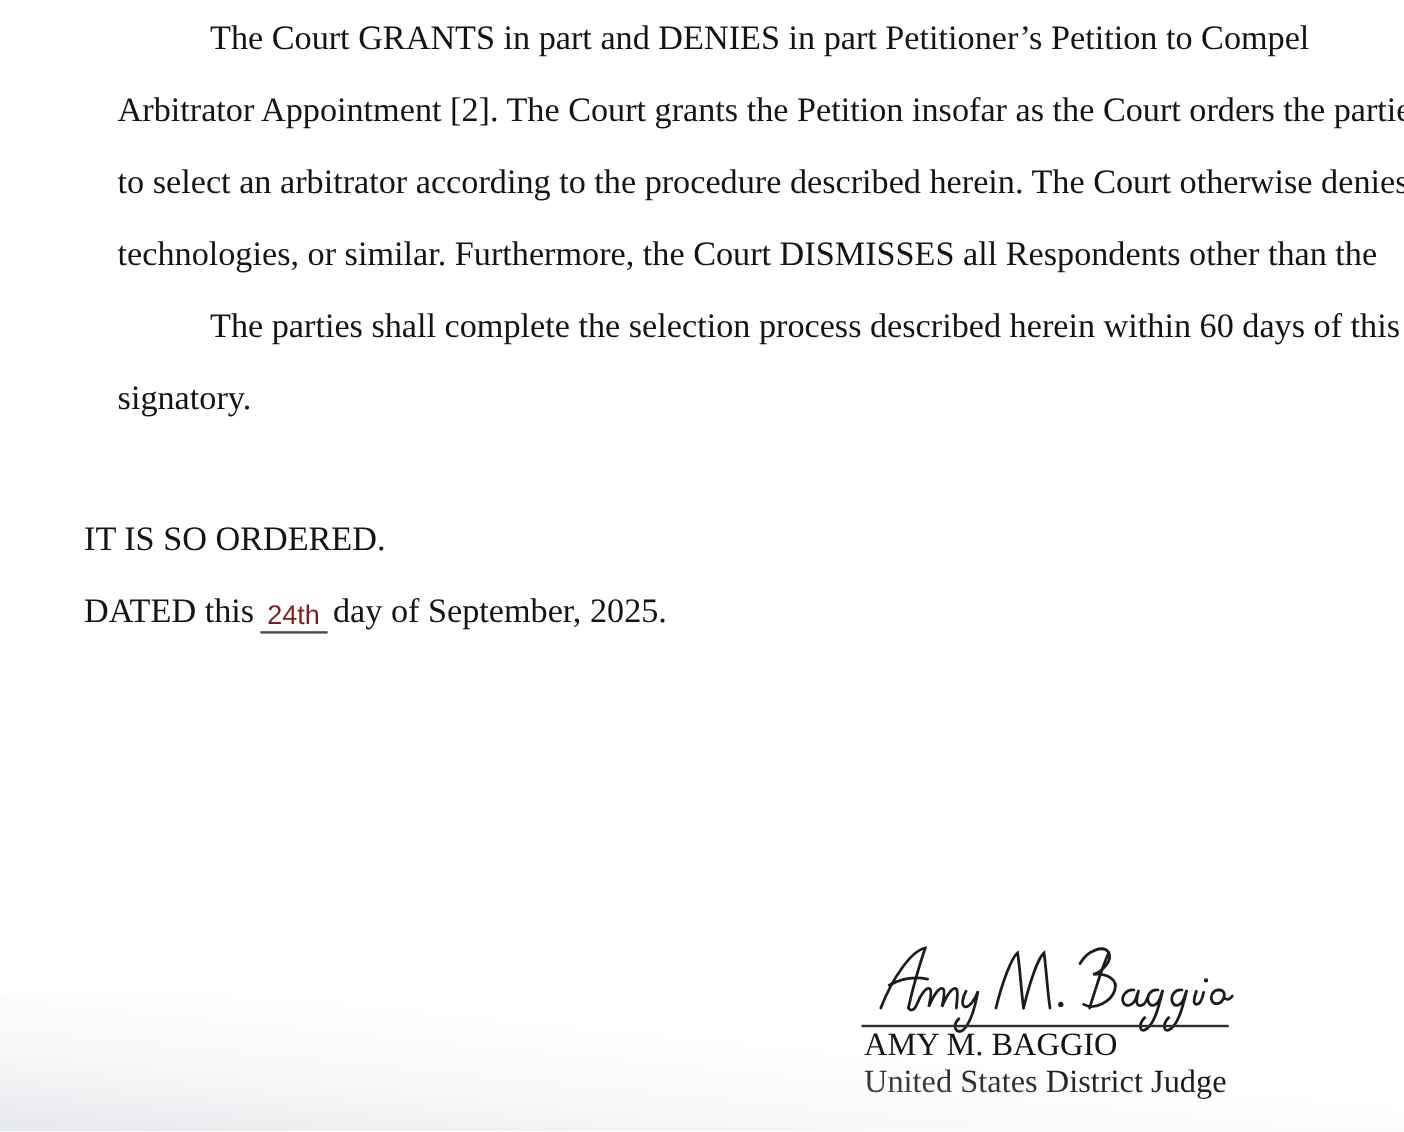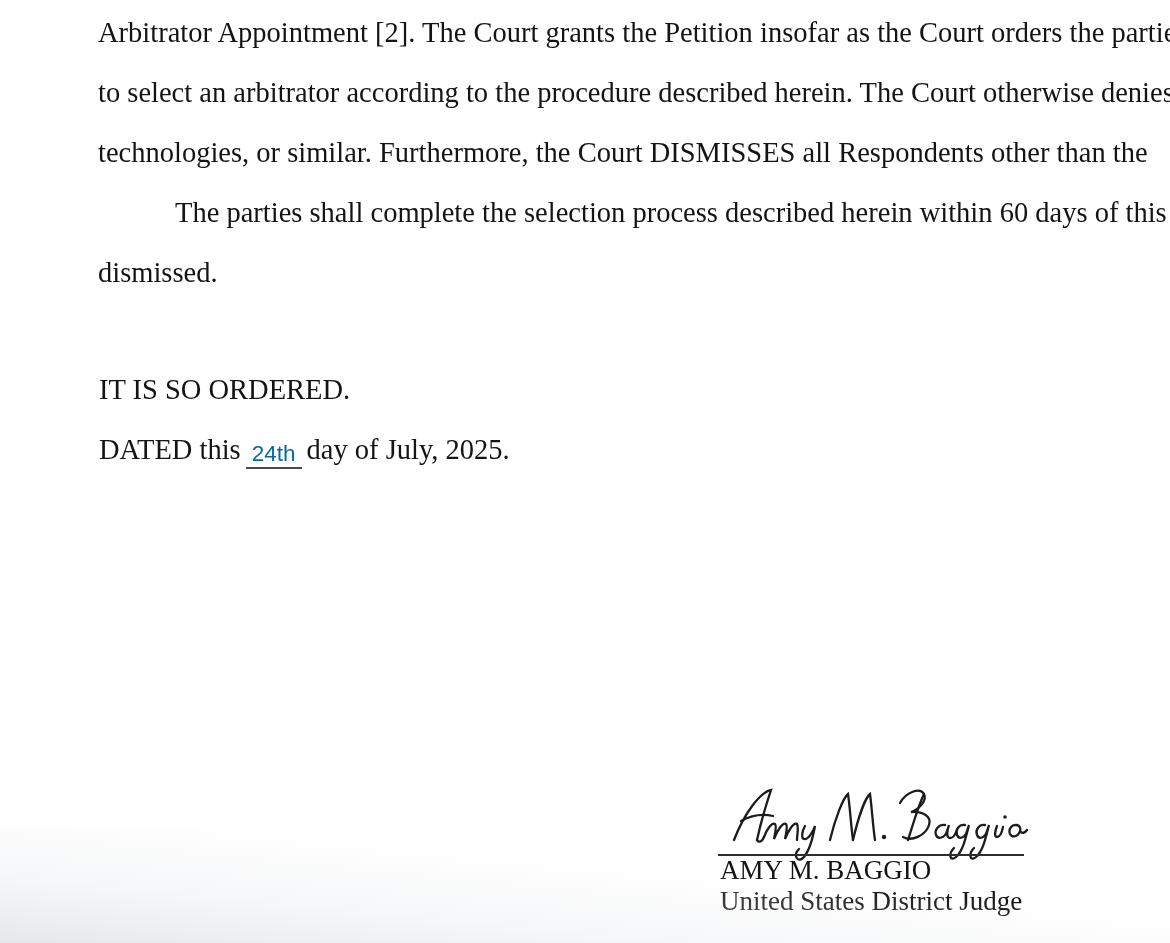--- a/index.html
+++ b/index.html
@@ -18,29 +18,29 @@
     font-size: 28.5px;
     line-height: 60px;
   }
   .doc-line {
     white-space: nowrap;
     height: 60px;
   }
   .indent-first { text-indent: 77px; }
   .section-gap { height: 57px; }
   .closing-line {
-    padding-left: 99px;
+    padding-left: 70px;
     font-size: 28.5px;
     line-height: 60px;
     white-space: nowrap;
   }
   .inserted-day {
     font-family: "Liberation Sans", "DejaVu Sans", sans-serif;
     font-size: 22.5px;
-    color: #0369a1;
+    color: #7f1d1d;
     border-bottom: 2px solid #4a4a4a;
     padding: 0 6px 1px 6px;
     margin: 0 5px;
     position: relative;
     top: 2px;
   }
   .signature-block {
     position: absolute;
     left: 718px;
     top: 784px;
@@ -88,33 +88,34 @@
     background: linear-gradient(to top right, rgba(225,228,232,0.85) 0%, rgba(236,238,241,0.45) 30%, rgba(255,255,255,0) 62%);
     pointer-events: none;
   }
 </style>
 </head>
 <body>
 
 <div class="page">
 
   <div class="body-text" id="order-body">
+      <div class="doc-line indent-first">The Court GRANTS in part and DENIES in part Petitioner’s Petition to Compel</div>
       <div class="doc-line">Arbitrator Appointment [2]. The Court grants the Petition insofar as the Court orders the parties</div>
       <div class="doc-line">to select an arbitrator according to the procedure described herein. The Court otherwise denies</div>
       <div class="doc-line">technologies, or similar. Furthermore, the Court DISMISSES all Respondents other than the</div>
       <div class="doc-line indent-first">The parties shall complete the selection process described herein within 60 days of this</div>
-      <div class="doc-line">dismissed.</div>
+      <div class="doc-line">signatory.</div>
     </div>
 
   <div class="section-gap"></div>
 
   <div class="closing-line">IT IS SO ORDERED.</div>
 
   <div class="closing-line">
-    <span>DATED this</span><span class="inserted-day">24th</span><span>day of July, 2025.</span>
+    <span>DATED this</span><span class="inserted-day">24th</span><span>day of September, 2025.</span>
   </div>
 
   <div class="signature-block">
     <svg class="sig-script" viewBox="0 0 302 80" aria-label="Amy M. Baggio signature">
 
       <path d="M8,56 C18,30 34,8 45,6 C41,18 34,42 31,56"></path>
       <path d="M15,37 C26,31 38,30 47,32"></path>
       <path d="M31,56 C33,59 36,58 38,53 C41,45 46,38 49,40 C51,42 49,50 48,55 C52,45 57,38 60,40 C62,42 60,50 59,55 C63,45 68,38 71,40 C73,43 71,51 71,56"></path>
       <path d="M79,42 C76,47 75,54 78,55 C82,56 87,48 89,42 C87,53 84,67 77,74 C71,79 67,71 73,65"></path>
 

